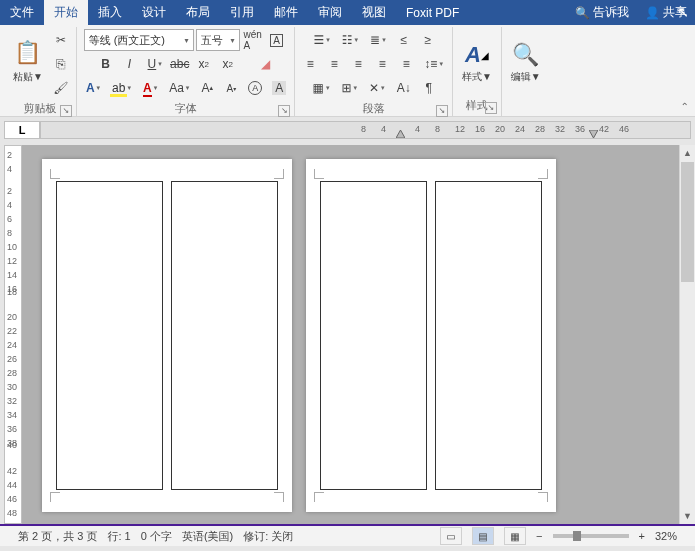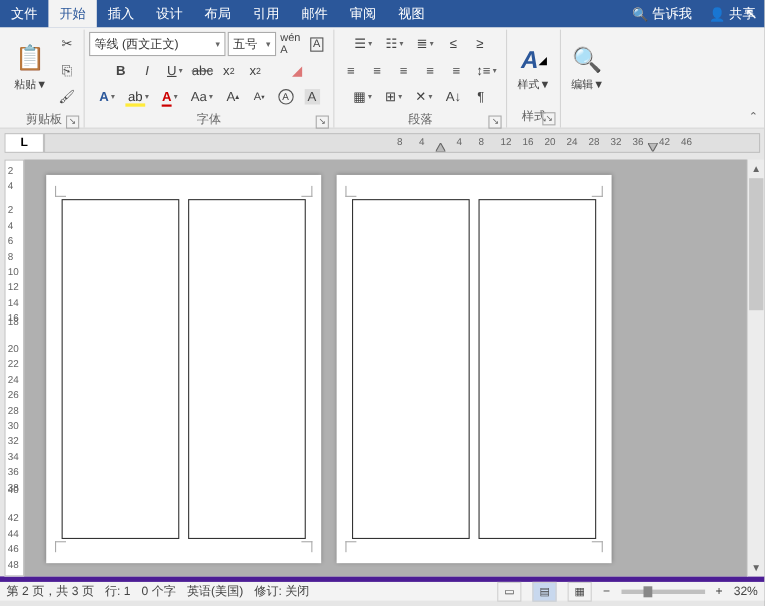--- a/index.html
+++ b/index.html
@@ -39,21 +39,21 @@
 .page .corner{position:absolute;width:10px;height:10px;border-color:#aaa;border-style:solid}
 .page .tl{top:10px;left:8px;border-width:0 0 1px 1px}
 .page .tr{top:10px;right:8px;border-width:0 1px 1px 0}
 .page .bl{bottom:10px;left:8px;border-width:1px 0 0 1px}
 .page .br{bottom:10px;right:8px;border-width:1px 1px 0 0}
 .page .cols{display:flex;gap:8px;height:100%}
 .page .col-box{flex:1;border:1px solid #333}
 .scrollbar{width:16px;background:#ececec;border-left:1px solid #d4d4d4;display:flex;flex-direction:column}
 .scrollbar .arr{height:16px;display:flex;align-items:center;justify-content:center;font-size:9px;color:#666;cursor:pointer}
 .scrollbar .thumb{height:120px;background:#c8c8c8;margin:1px;cursor:pointer}
-.status{height:22px;background:#f3f3f3;border-top:5px solid #4c1d95;display:flex;align-items:center;font-size:11px;color:#444;padding:0 6px;gap:10px}
+.status{height:22px;background:#f3f3f3;border-top:2px solid #4c1d95;display:flex;align-items:center;font-size:11px;color:#444;padding:0 18px;gap:10px}
 .status .spacer{flex:1}
 .status .vbtn{width:22px;height:18px;border:1px solid #d0d0d0;display:flex;align-items:center;justify-content:center;cursor:pointer;font-size:10px}
 .status .vbtn.active{background:#c8d8ee}
 .status .slider{width:76px;height:4px;background:#c0c0c0;position:relative;cursor:pointer}
 .status .slider .thumb{position:absolute;left:20px;top:-3px;width:8px;height:10px;background:#888}
 .paste-ico{display:flex;flex-direction:column;align-items:center}
 .red-a{color:#c00;font-weight:bold;position:relative}
 .red-a::after{content:"";position:absolute;left:0;right:0;bottom:-2px;height:2px;background:#c00}
 .hl-a{position:relative;font-weight:normal;color:#333}
 .hl-a::after{content:"";position:absolute;left:-2px;right:-2px;bottom:-2px;height:3px;background:#ffeb3b}
@@ -67,20 +67,21 @@
 <div class="ribbon-tabs">
   <div class="tab">文件</div>
   <div class="tab active">开始</div>
   <div class="tab">插入</div>
   <div class="tab">设计</div>
   <div class="tab">布局</div>
   <div class="tab">引用</div>
   <div class="tab">邮件</div>
   <div class="tab">审阅</div>
   <div class="tab">视图</div>
+  <div class="tab">Foxit PDF</div>
   <div class="spacer"></div>
   <div class="right-item">
       <span>🔍</span>
       <span>告诉我</span>
     </div>
   <div class="right-item">
       <span>👤</span>
       <span>共享</span>
     </div>
 </div>
@@ -105,21 +106,21 @@
           </div>
       </div>
     </div>
     <div class="group-label"><span>剪贴板</span><span class="launcher">↘</span></div>
   </div>
 
   <div class="group">
     <div class="group-body">
       <div class="col" style="gap:2px">
         <div class="row">
-          <div class="sel" style="width:124px">
+          <div class="sel" style="width:110px">
               <span>等线 (西文正文)</span>
               <span class="caret">▾</span>
             </div>
           <div class="sel" style="width:44px">
               <span>五号</span>
               <span class="caret">▾</span>
             </div>
           <div class="btn" style="font-size:10px">wén<br>A</div>
           <div class="btn">
               <span style="border:1px solid #555;padding:0 2px;font-size:10px">A</span>

